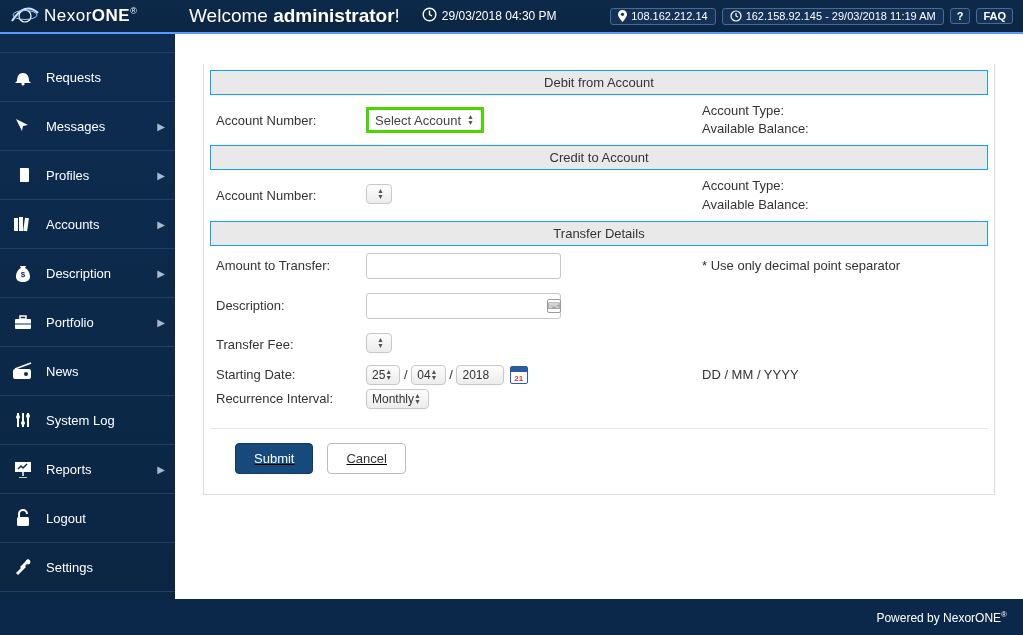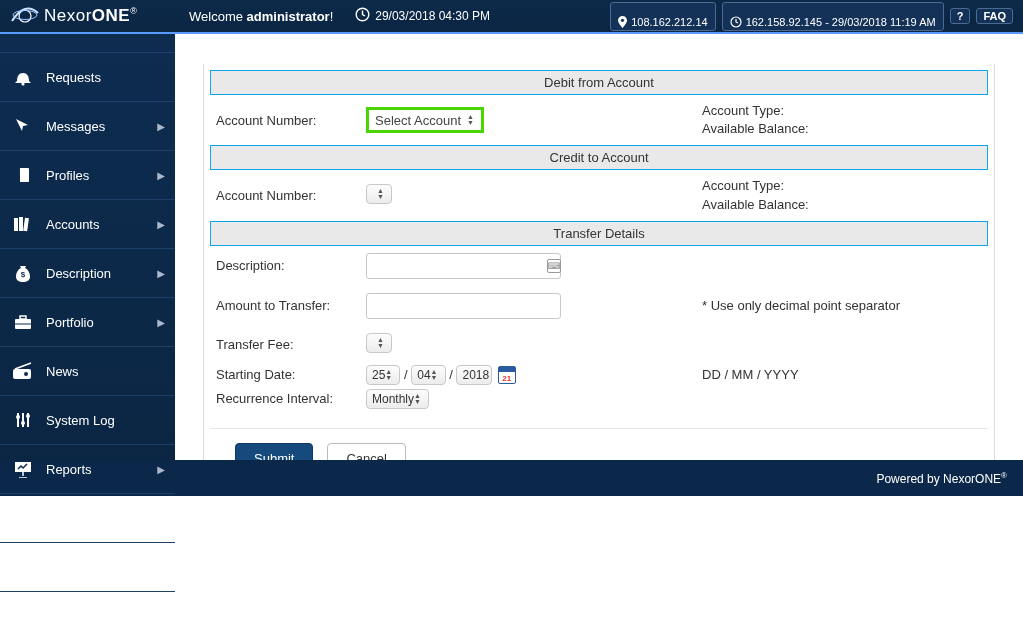--- a/index.html
+++ b/index.html
@@ -31,43 +31,43 @@
     position: relative;
   }
   .brand {
     font-family: Arial, sans-serif;
     font-size: 17px;
     letter-spacing: 0.5px;
     font-weight: normal;
   }
   .brand .one { font-weight: bold; }
   .brand sup { font-size: 9px; }
-  .welcome { font-size: 13px; margin-left: 14px; }
+  .welcome { font-size: 19px; margin-left: 14px; }
   .clock-icon { margin-left: 22px; margin-right: 5px; }
   .datetime { font-size: 12px; }
   .header-right {
     margin-left: auto;
     display: flex;
     align-items: center;
     gap: 6px;
   }
   .pill {
     border: 1px solid #4a6a92;
     border-radius: 3px;
-    padding: 13px 7px 2px 7px;
+    padding: 1px 7px 2px 7px;
     font-size: 11px;
     background: #143258;
     display: flex;
     align-items: center;
     gap: 4px;
   }
   .pill.small { padding: 1px 6px; font-weight: bold; }
   .layout {
     display: flex;
-    height: 426px;
+    height: 565px;
     border-radius: 16px;
   }
   .sidebar {
     width: 175px;
     background: linear-gradient(to bottom, #0d2c50 0%, #0b2643 100%);
     color: #fff;
   }
   .sidebar-item {
     display: flex;
     align-items: center;
@@ -410,33 +410,33 @@
         </div>
         <div class="form-side">
           <div>Account Type:</div>
           <div>Available Balance:</div>
         </div>
       </div>
 
       <div class="section-bar">Transfer Details</div>
 
       <div class="form-row">
+        <div class="form-label">Amount to Transfer:</div>
+        <div class="form-control-cell">
+          <input class="text-input" style="">
+        </div>
+        <div class="form-side" style="width:280px">* Use only decimal point separator</div>
+      </div>
+
+      <div class="form-row">
         <div class="form-label">Description:</div>
         <div class="form-control-cell desc-input">
           <input class="text-input" style="">
           <span class="kb-icon">⌨</span>
         </div>
-      </div>
-
-      <div class="form-row">
-        <div class="form-label">Amount to Transfer:</div>
-        <div class="form-control-cell">
-          <input class="text-input" style="">
-        </div>
-        <div class="form-side" style="width:280px">* Use only decimal point separator</div>
       </div>
 
       <div class="form-row">
         <div class="form-label">Transfer Fee:</div>
         <div class="form-control-cell">
           <span class="mini-select" style="width:26px">
             <span class="stepper-arrows">▲<br>▼</span>
           </span>
         </div>
       </div>
@@ -447,21 +447,21 @@
           <span class="mini-select">
             <span>25</span>
             <span class="stepper-arrows">▲<br>▼</span>
           </span>
           <span>/</span>
           <span class="mini-select">
             <span>04</span>
             <span class="stepper-arrows">▲<br>▼</span>
           </span>
           <span>/</span>
-          <span class="mini-select" style="padding-right:2px">
+          <span class="mini-select" style="padding-right:14px">
             <span>2018</span>
           </span>
           <span class="cal-icon"></span>
         </div>
         <div class="form-side">DD / MM / YYYY</div>
       </div>
 
       <div class="form-row" style="padding-top:2px">
         <div class="form-label">Recurrence Interval:</div>
         <div class="form-control-cell">

